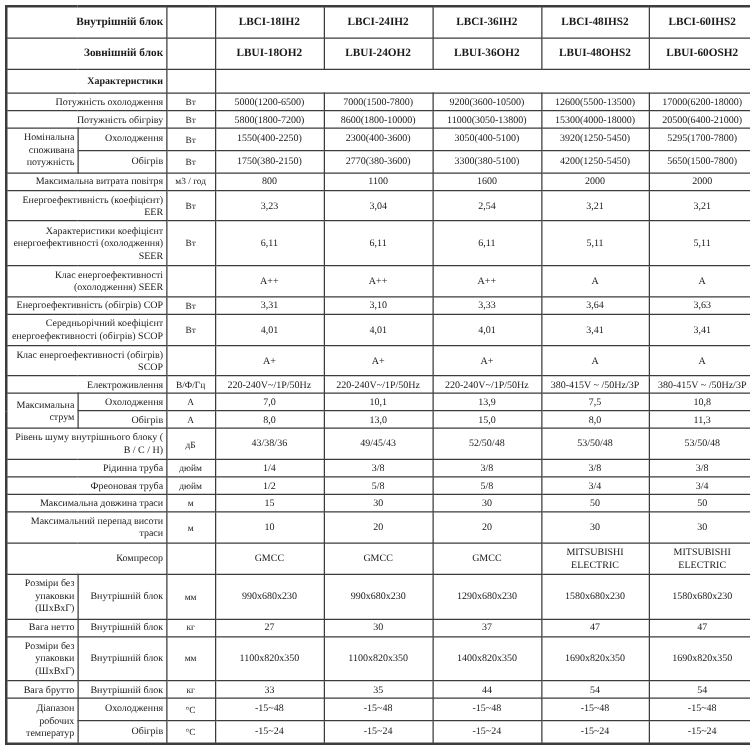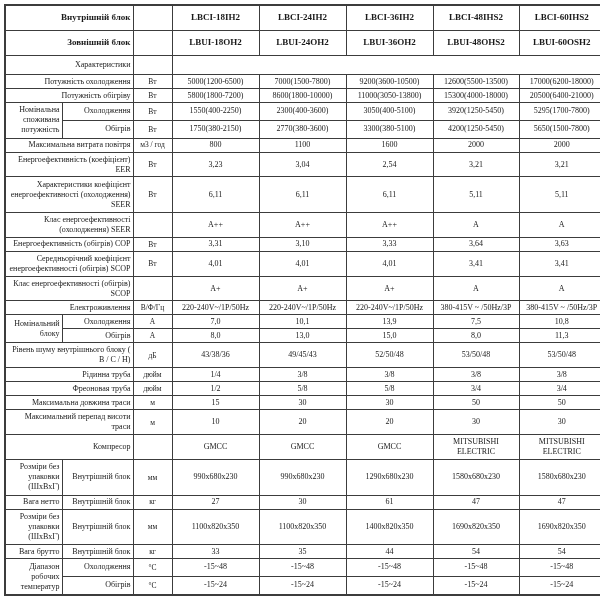--- a/index.html
+++ b/index.html
@@ -19,21 +19,21 @@
     border: 1px solid #3c3c3c;
     text-align: center;
     vertical-align: middle;
     font-size: 8px;
     line-height: 1.25;
     padding: 1px 2px;
     overflow: hidden;
     word-wrap: break-word;
   }
   tr.hdr td { font-weight: bold; font-size: 9px; height: 22px; }
-  tr.sect td { font-weight: normal; font-size: 8px; height: 16px; }
+  tr.sect td { font-weight: bold; font-size: 8px; height: 16px; }
   td.lbl { font-size: 8px; text-align: right; }
   td.unit { font-size: 7.5px; }
   td.val { font-size: 8px; }
 </style>
 </head>
 <body>
 
 <table class="spec">
   <colgroup>
     <col style="width:57px">
@@ -173,21 +173,21 @@
     <tr>
       <td class="lbl" colspan="2">Електроживлення</td>
       <td class="unit">В/Ф/Гц</td>
       <td class="val">220-240V~/1P/50Hz</td>
       <td class="val">220-240V~/1P/50Hz</td>
       <td class="val">220-240V~/1P/50Hz</td>
       <td class="val">380-415V ~ /50Hz/3P</td>
       <td class="val">380-415V ~ /50Hz/3P</td>
     </tr>
     <tr>
-      <td class="lbl" rowspan="2">Номінальний блоку</td>
+      <td class="lbl" rowspan="2">Максимальна струм</td>
       <td class="lbl">Охолодження</td>
       <td class="unit">А</td>
       <td class="val">7,0</td>
       <td class="val">10,1</td>
       <td class="val">13,9</td>
       <td class="val">7,5</td>
       <td class="val">10,8</td>
     </tr>
     <tr>
       <td class="lbl">Обігрів</td>
@@ -261,21 +261,21 @@
       <td class="val">1290x680x230</td>
       <td class="val">1580x680x230</td>
       <td class="val">1580x680x230</td>
     </tr>
     <tr>
       <td class="lbl">Вага нетто</td>
       <td class="lbl">Внутрішній блок</td>
       <td class="unit">кг</td>
       <td class="val">27</td>
       <td class="val">30</td>
-      <td class="val">61</td>
+      <td class="val">37</td>
       <td class="val">47</td>
       <td class="val">47</td>
     </tr>
     <tr>
       <td class="lbl">Розміри без упаковки (ШхВхГ)</td>
       <td class="lbl">Внутрішній блок</td>
       <td class="unit">мм</td>
       <td class="val">1100x820x350</td>
       <td class="val">1100x820x350</td>
       <td class="val">1400x820x350</td>

